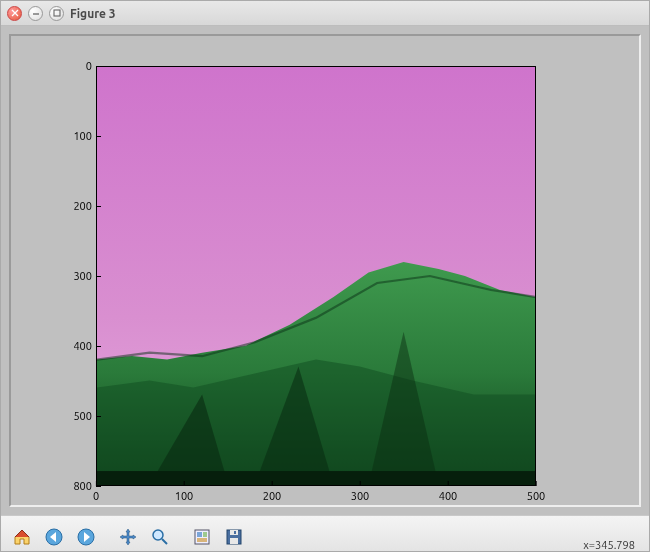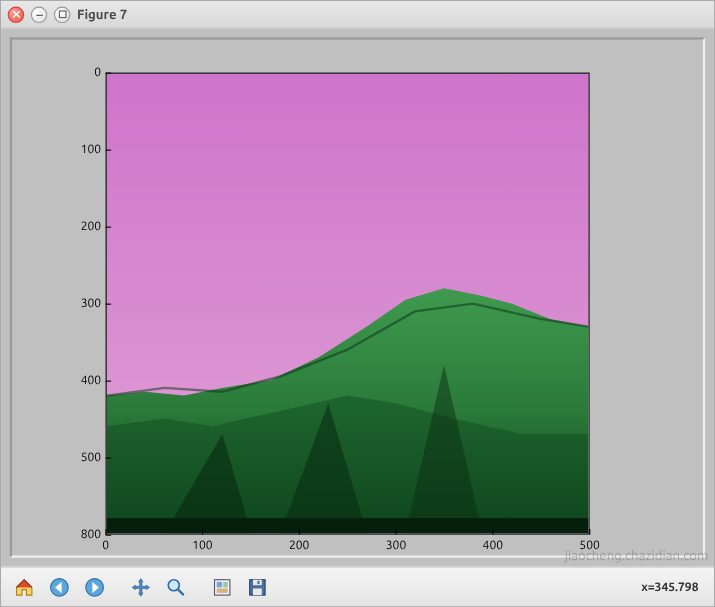--- a/index.html
+++ b/index.html
@@ -68,22 +68,22 @@
     font-size: 11px; color: #000;
   }
   .tick-x::before {
     content: ""; position: absolute; left: 50%; top: -9px;
     width: 1px; height: 5px; background: #000;
   }
   .toolbar {
     height: 36px;
     background: linear-gradient(#f4f4f4, #e4e4e4);
     border-top: 1px solid #c9c9c9;
-    display: flex; align-items: center;
-    padding: 0 6px; gap: 2px; font-weight: bold;
+    display: flex; align-items: flex-end;
+    padding: 0 6px; gap: 2px;
   }
   .tb-btn {
     width: 30px; height: 28px;
     border: 1px solid transparent;
     border-radius: 3px;
     display: flex; align-items: center; justify-content: center;
     background: transparent;
   }
   .tb-sep { width: 8px; }
   .status {
@@ -110,21 +110,21 @@
     <div class="win-btn win-min">
       <svg width="8" height="8" viewBox="0 0 8 8">
           <path d="M1 5 L7 5" stroke="#666" stroke-width="1.3"></path>
         </svg>
     </div>
     <div class="win-btn win-max">
       <svg width="8" height="8" viewBox="0 0 8 8">
           <rect x="1" y="1" width="6" height="6" fill="none" stroke="#666" stroke-width="1.1"></rect>
         </svg>
     </div>
-    <span>Figure 7</span>
+    <span>Figure 3</span>
   </div>
 
   <div class="canvas-area">
     <div class="canvas-inner">
       <div class="plot-area">
 
         <div class="axes">
           <svg class="img-content" viewBox="0 0 500 600" preserveAspectRatio="none">
             <defs>
               <linearGradient id="sky" x1="0" y1="0" x2="0" y2="1">
@@ -212,14 +212,13 @@
       <svg width="20" height="20" viewBox="0 0 20 20">
         <rect x="3" y="3" width="14" height="14" fill="#4a6fa0" stroke="#23456a"></rect>
         <rect x="6" y="3" width="8" height="5" fill="#e8e8e8"></rect>
         <rect x="6" y="11" width="8" height="6" fill="#e8e8e8"></rect>
         <rect x="10" y="4" width="2" height="3" fill="#4a6fa0"></rect>
       </svg>
     </button>
     <span class="status">x=345.798</span>
   </div>
 
-  <div class="watermark">jiaocheng.chazidian.com</div>
 </div>
 
 </body></html>

